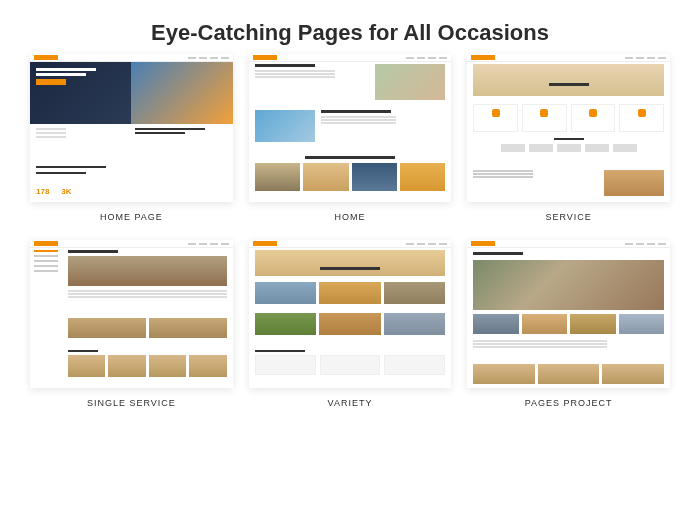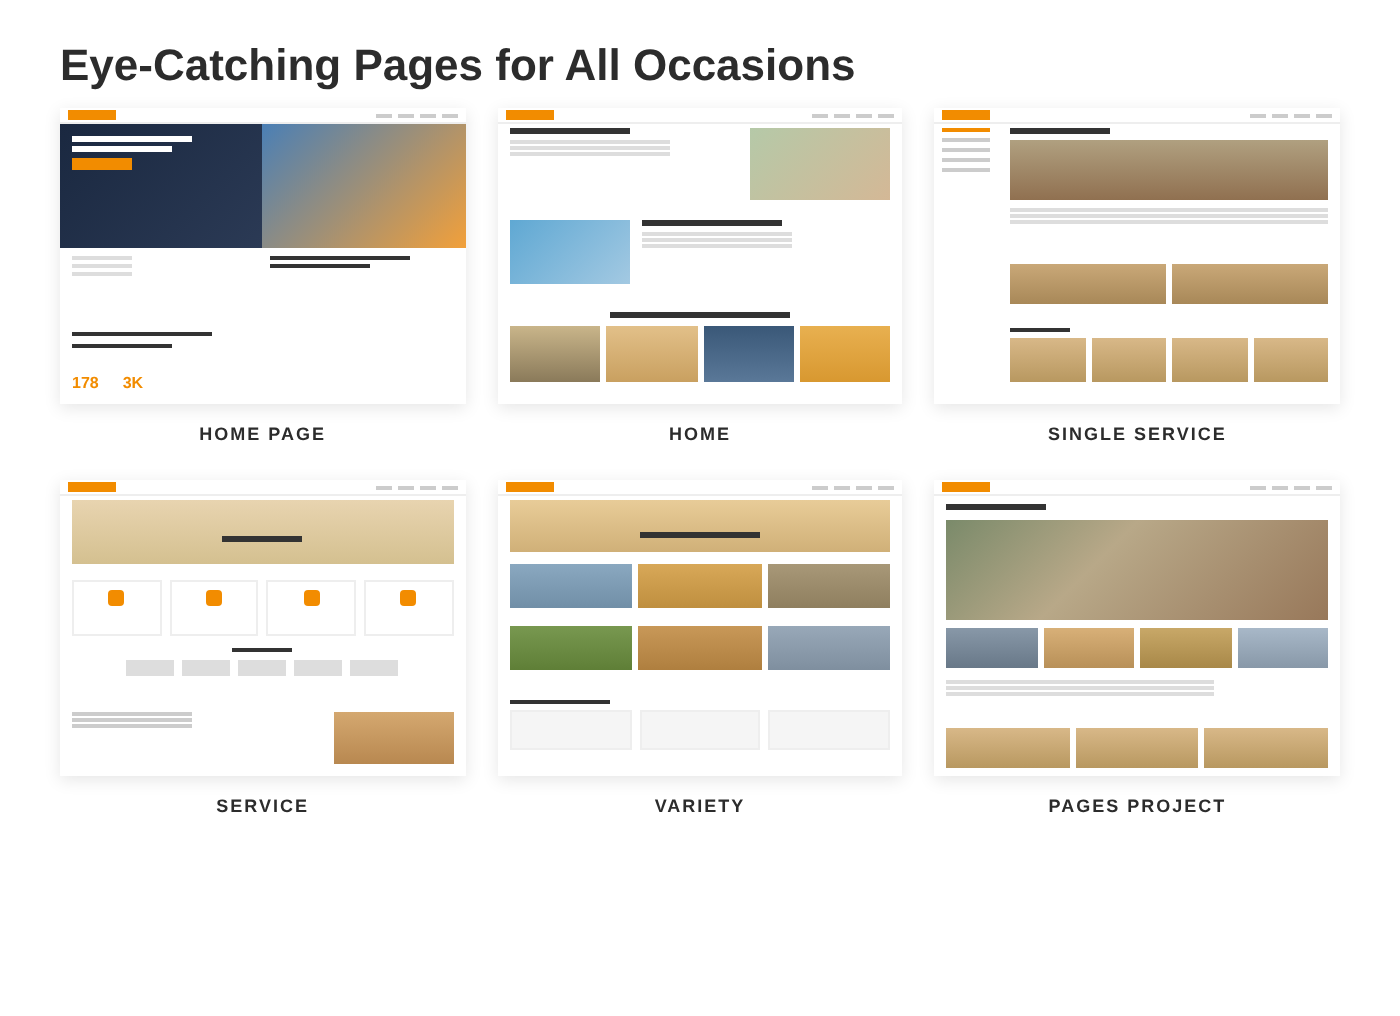--- a/index.html
+++ b/index.html
@@ -1,24 +1,24 @@
 <!DOCTYPE html>
 <html><head>
 <meta charset="utf-8">
 <style>
 *{margin:0;padding:0;box-sizing:border-box}
 body{font-family:Arial,Helvetica,sans-serif;background:#fff;width:700px;height:508px;overflow:hidden}
 .wrap{padding:20px 30px 10px}
 .eyebrow{text-align:center;font-size:8px;letter-spacing:4px;color:#b0b0b0;margin-bottom:8px;font-weight:400}
-.title{font-size:22px;font-weight:700;color:#2c2c2c;margin-bottom:8px}
+.title{text-align:center;font-size:22px;font-weight:700;color:#2c2c2c;margin-bottom:8px}
 .subtitle{text-align:center;font-size:9px;color:#9a9a9a;margin-bottom:22px}
 .grid{display:grid;grid-template-columns:repeat(3,1fr);gap:18px 16px}
 .card{display:flex;flex-direction:column;align-items:center}
 .thumb{width:100%;height:148px;background:#fff;box-shadow:0 2px 8px rgba(0,0,0,0.1);position:relative;overflow:hidden}
-.caption{font-size:9px;font-weight:700;letter-spacing:1px;color:#2c2c2c;margin-top:10px}
+.caption{font-size:9px;font-weight:400;letter-spacing:1px;color:#2c2c2c;margin-top:10px}
 
 .hbar{position:absolute;top:0;left:0;right:0;height:8px;background:#fff;border-bottom:1px solid #eee;display:flex;align-items:center;padding:0 4px}
 .hbar .logo{width:24px;height:5px;background:#f28c00}
 .hbar .nav{margin-left:auto;display:flex;gap:3px}
 .hbar .nav span{width:8px;height:2px;background:#ccc}
 
 .t1 .left{position:absolute;left:0;top:8px;width:50%;height:62px;background:linear-gradient(135deg,#1a2840,#2b3a55);padding:6px}
 .t1 .left .h1{width:60px;height:3px;background:#fff;margin-bottom:2px}
 .t1 .left .h2{width:50px;height:3px;background:#fff;margin-bottom:3px}
 .t1 .left .yrs{width:30px;height:6px;background:#f28c00;margin-bottom:2px}
@@ -196,64 +196,20 @@
               <span></span>
               <span></span>
               <span></span>
             </div>
           </div>
 </div>
 <div class="caption">HOME</div>
 </div>
 
 <div class="card">
-<div class="thumb t4">
-<div class="hbar">
-            <div class="logo"></div>
-            <div class="nav">
-              <span></span>
-              <span></span>
-              <span></span>
-              <span></span>
-            </div>
-          </div>
-<div class="side">
-            <span></span>
-            <span></span>
-            <span></span>
-            <span></span>
-            <span></span>
-          </div>
-<div class="main">
-            <div class="h"></div>
-            <div class="hero"></div>
-            <div class="p">
-              <span></span>
-              <span></span>
-              <span></span>
-            </div>
-          </div>
-<div class="imgs">
-            <span></span>
-            <span></span>
-          </div>
-<div class="proc">
-            <div class="h"></div>
-            <div class="steps">
-              <span></span>
-              <span></span>
-              <span></span>
-              <span></span>
-            </div>
-          </div>
-</div>
-<div class="caption">SINGLE SERVICE</div>
-</div>
-
-<div class="card">
 <div class="thumb t3">
 <div class="hbar">
             <div class="logo"></div>
             <div class="nav">
               <span></span>
               <span></span>
               <span></span>
               <span></span>
             </div>
           </div>
@@ -281,20 +237,64 @@
               <span></span>
               <span></span>
             </div>
             <div class="img"></div>
           </div>
 </div>
 <div class="caption">SERVICE</div>
 </div>
 
 <div class="card">
+<div class="thumb t4">
+<div class="hbar">
+            <div class="logo"></div>
+            <div class="nav">
+              <span></span>
+              <span></span>
+              <span></span>
+              <span></span>
+            </div>
+          </div>
+<div class="side">
+            <span></span>
+            <span></span>
+            <span></span>
+            <span></span>
+            <span></span>
+          </div>
+<div class="main">
+            <div class="h"></div>
+            <div class="hero"></div>
+            <div class="p">
+              <span></span>
+              <span></span>
+              <span></span>
+            </div>
+          </div>
+<div class="imgs">
+            <span></span>
+            <span></span>
+          </div>
+<div class="proc">
+            <div class="h"></div>
+            <div class="steps">
+              <span></span>
+              <span></span>
+              <span></span>
+              <span></span>
+            </div>
+          </div>
+</div>
+<div class="caption">SINGLE SERVICE</div>
+</div>
+
+<div class="card">
 <div class="thumb t5">
 <div class="hbar">
             <div class="logo"></div>
             <div class="nav">
               <span></span>
               <span></span>
               <span></span>
               <span></span>
             </div>
           </div>

